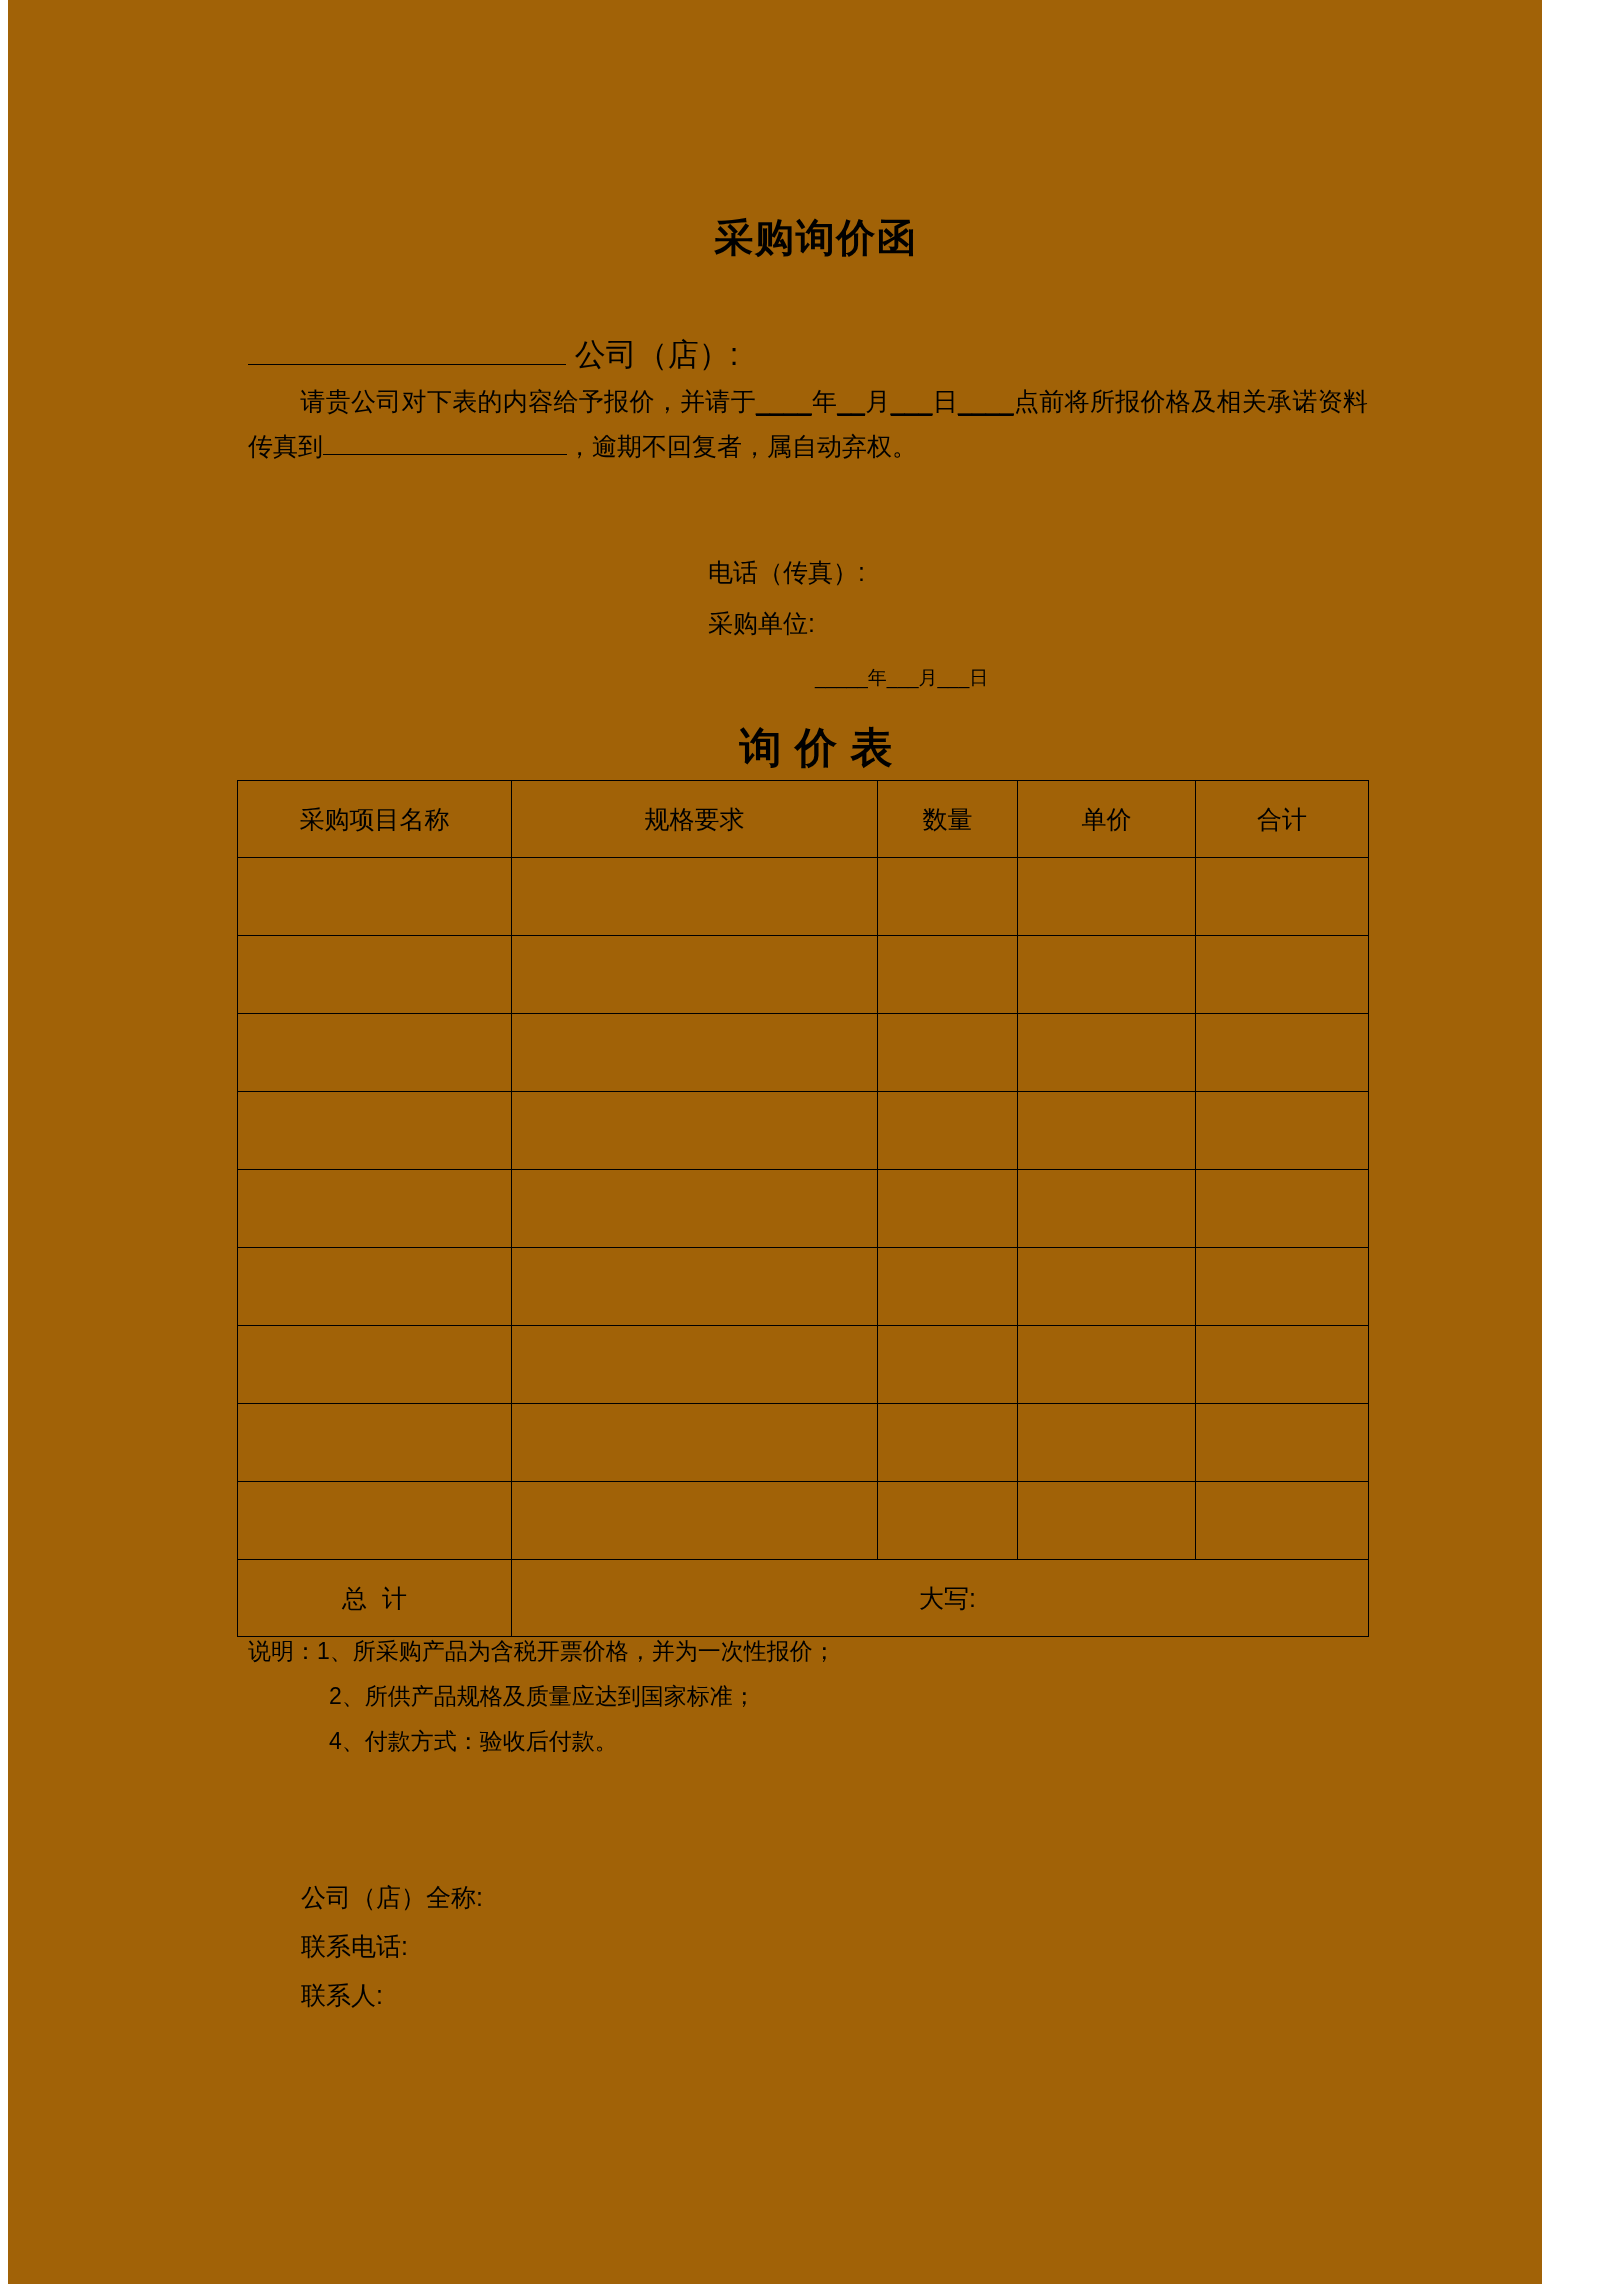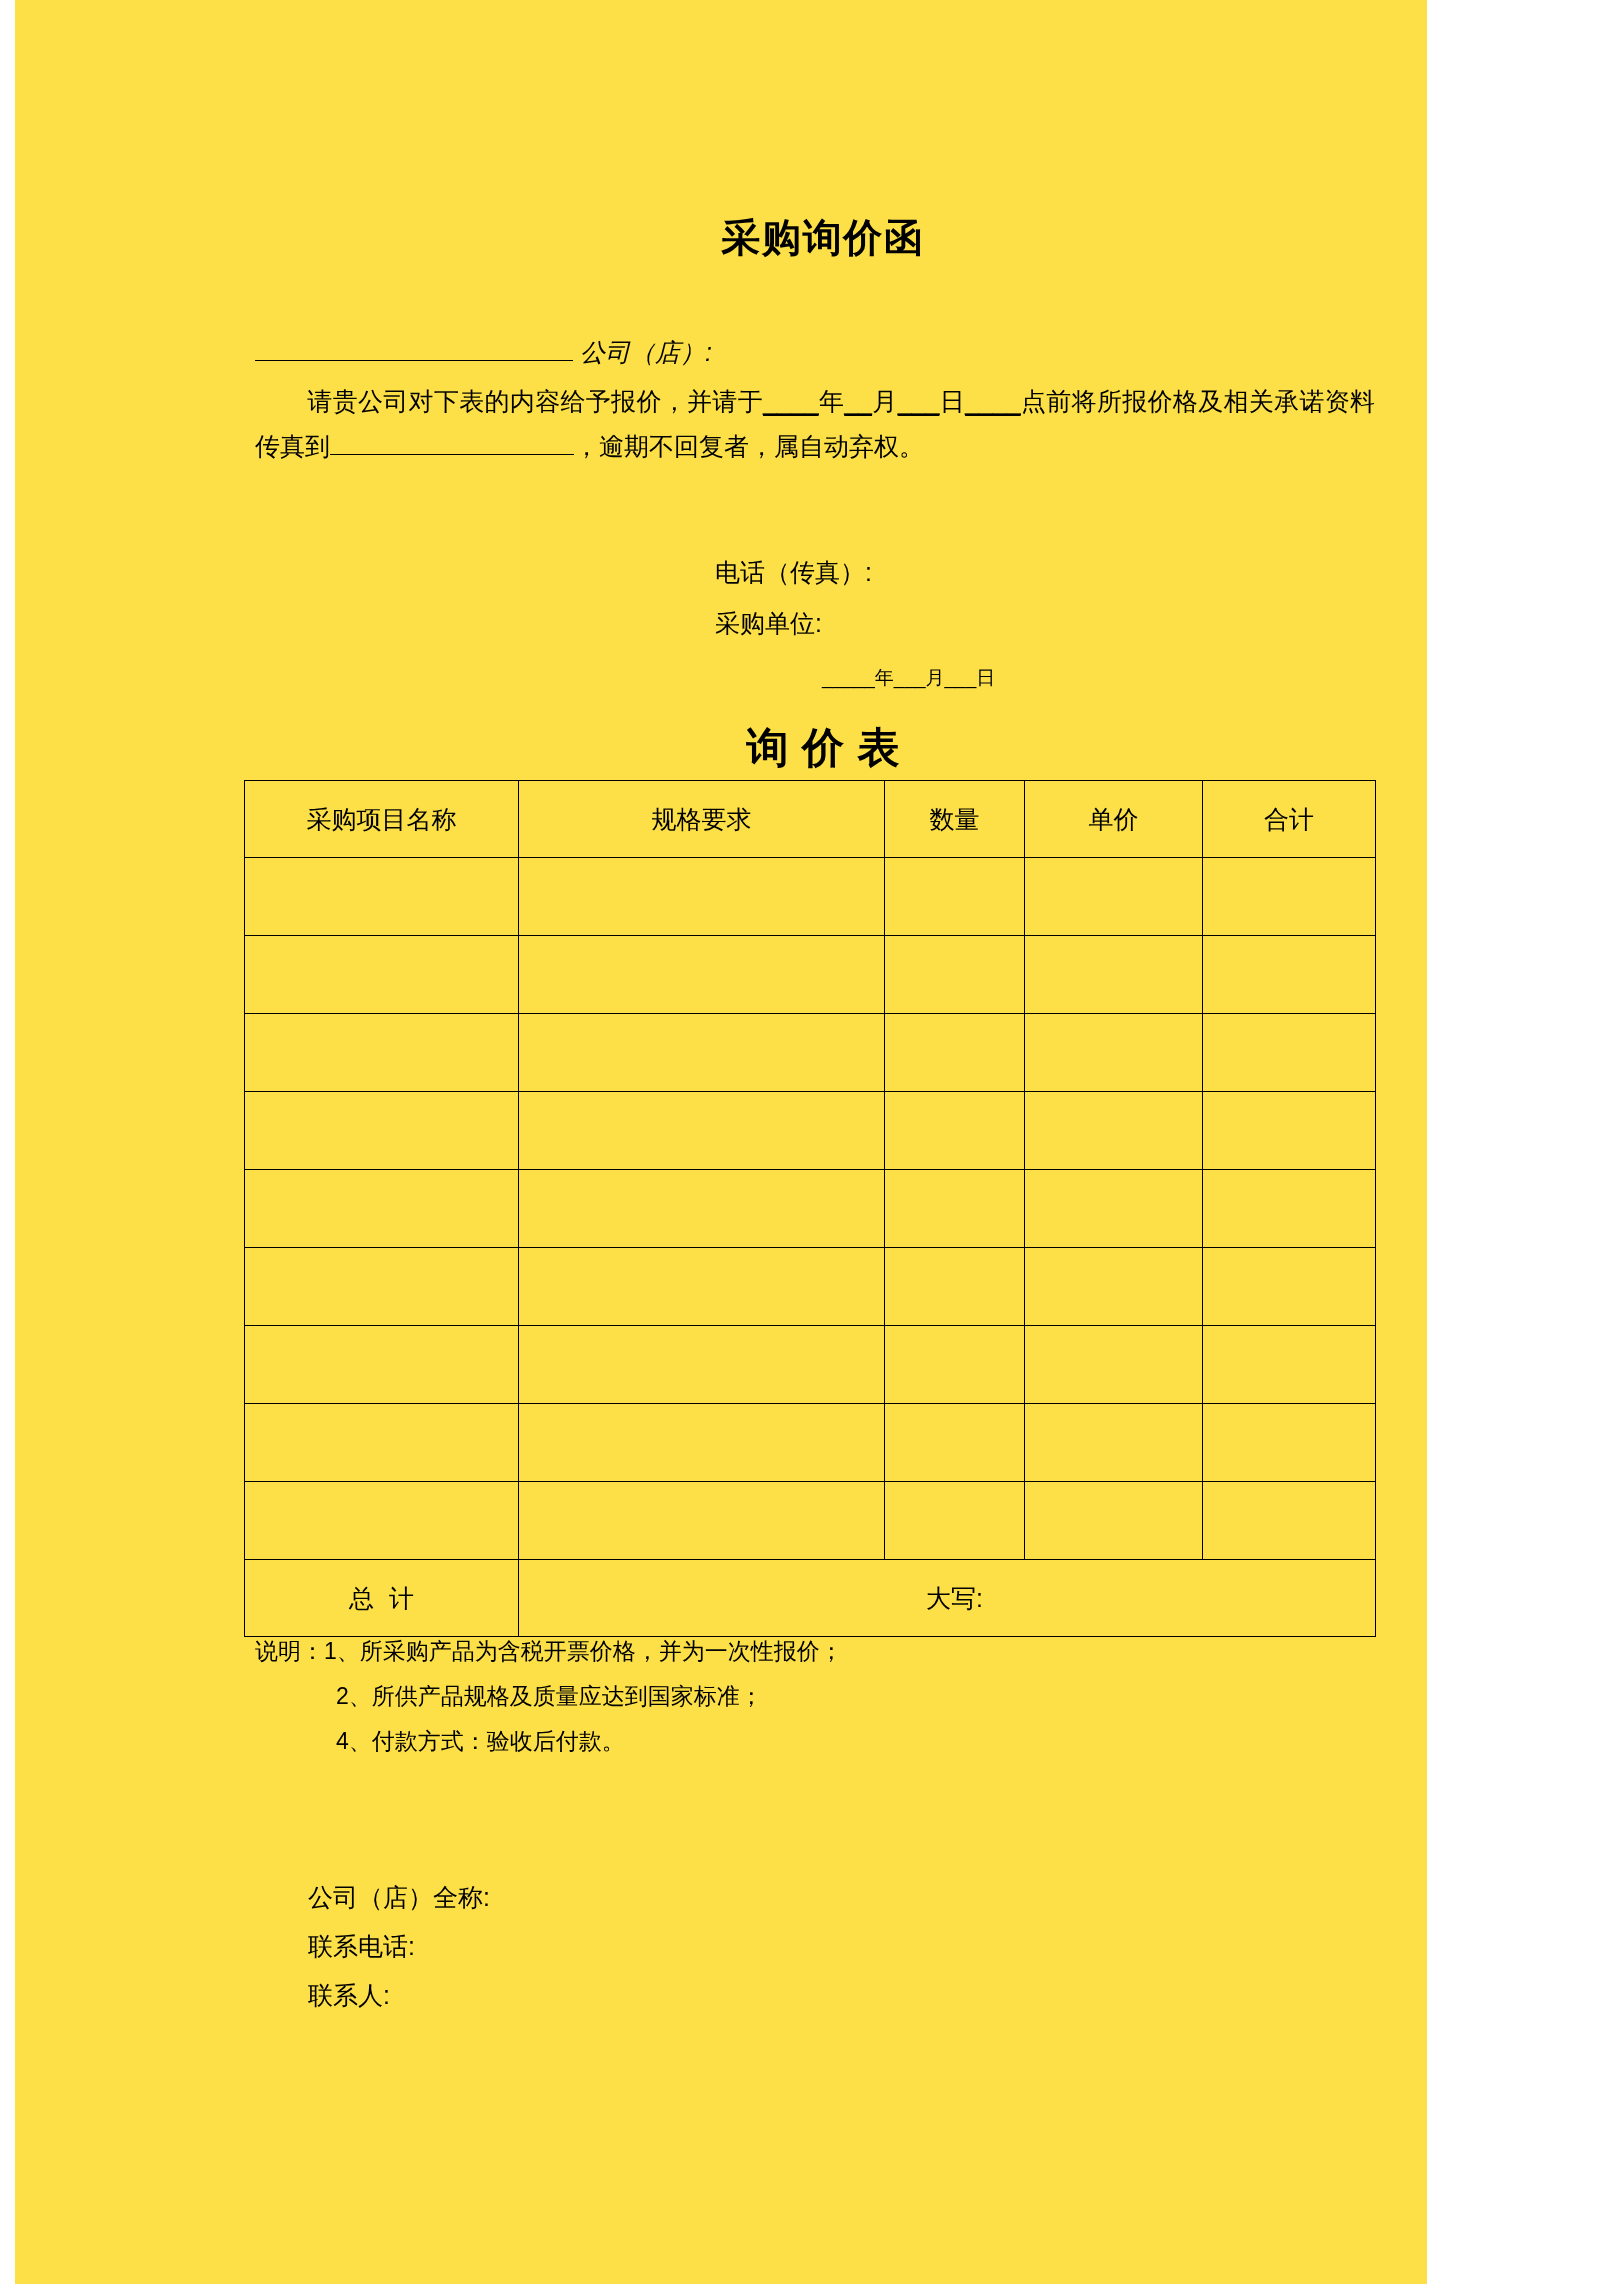--- a/index.html
+++ b/index.html
@@ -12,48 +12,47 @@
     height: 2284px;
     font-family: "Liberation Sans", "DejaVu Sans", sans-serif;
     color: #000000;
     position: relative;
     overflow: hidden;
   }
 
   .page {
     position: absolute;
     top: 0;
-    left: 15px;
-    width: 1412px;
+    left: 8px;
+    width: 1534px;
     height: 2284px;
-    background: #fde047;
+    background: #a16207;
   }
 
   
   .doc-title {
     position: absolute;
     top: 217px;
     left: 0;
     width: 1616px;
     text-align: center;
     font-size: 39px;
     font-weight: bold;
     letter-spacing: 1.7px;
     line-height: 1.1;
   }
 
   
   .salutation {
     position: absolute;
     top: 335px;
     left: 240px;
-    font-size: 25px;
+    font-size: 31px;
     line-height: 1.3;
     white-space: nowrap;
-    font-style: italic;
   }
   .blank-line {
     display: inline-block;
     border-bottom: 1.7px solid #000;
     vertical-align: baseline;
   }
   .bl-company { width: 318px; height: 25px; }
   .bl-fax     { width: 244px; height: 25px; }
 
   

